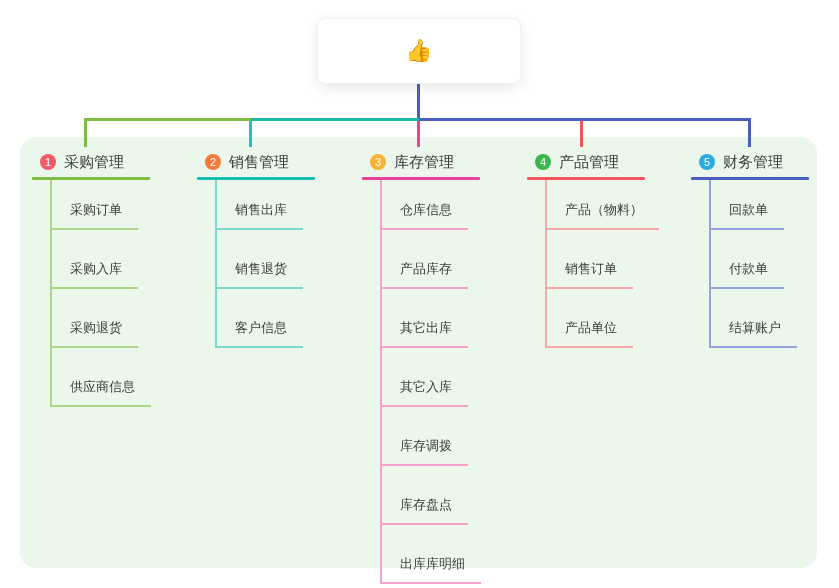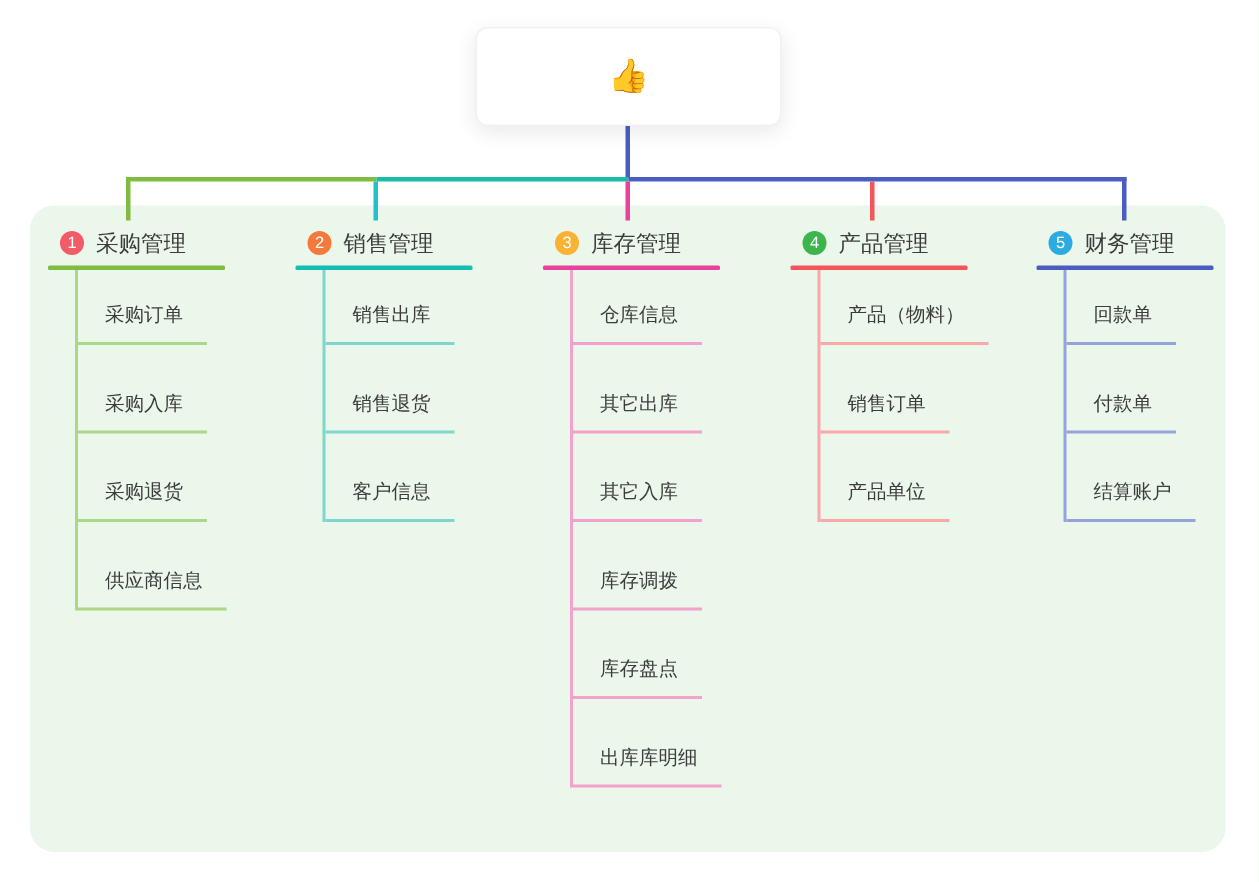--- a/index.html
+++ b/index.html
@@ -144,20 +144,23 @@
     <div class="branch-header">
       <span class="badge">3</span>
       <span class="branch-title">库存管理</span>
     </div>
     <div class="branch-underline"></div>
     <div class="children">
       <div class="child">
           <span class="child-label">仓库信息</span>
         </div>
       <div class="child">
+          <span class="child-label">产品库存</span>
+        </div>
+      <div class="child">
           <span class="child-label">其它出库</span>
         </div>
       <div class="child">
           <span class="child-label">其它入库</span>
         </div>
       <div class="child">
           <span class="child-label">库存调拨</span>
         </div>
       <div class="child">
           <span class="child-label">库存盘点</span>

